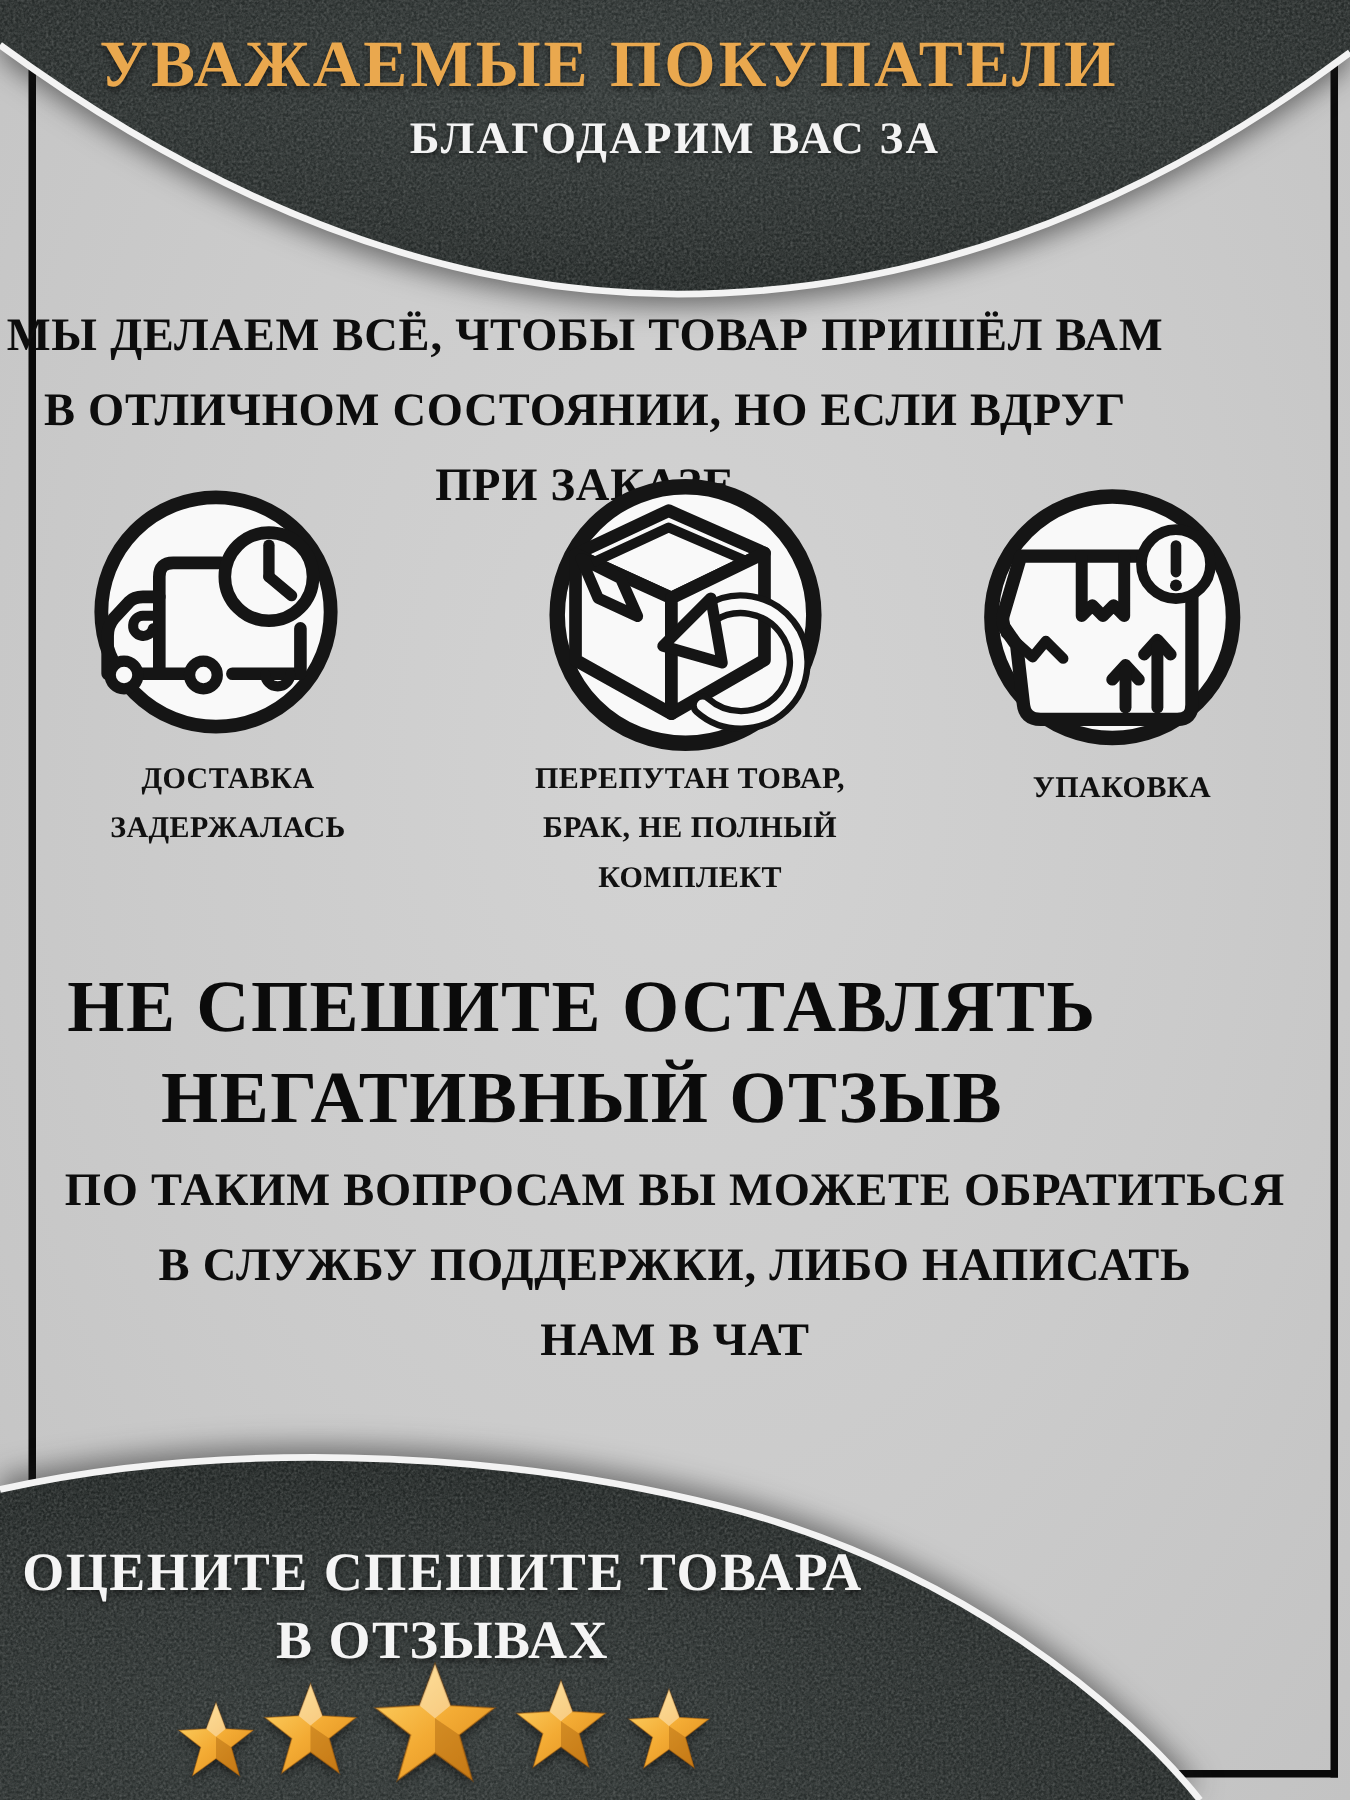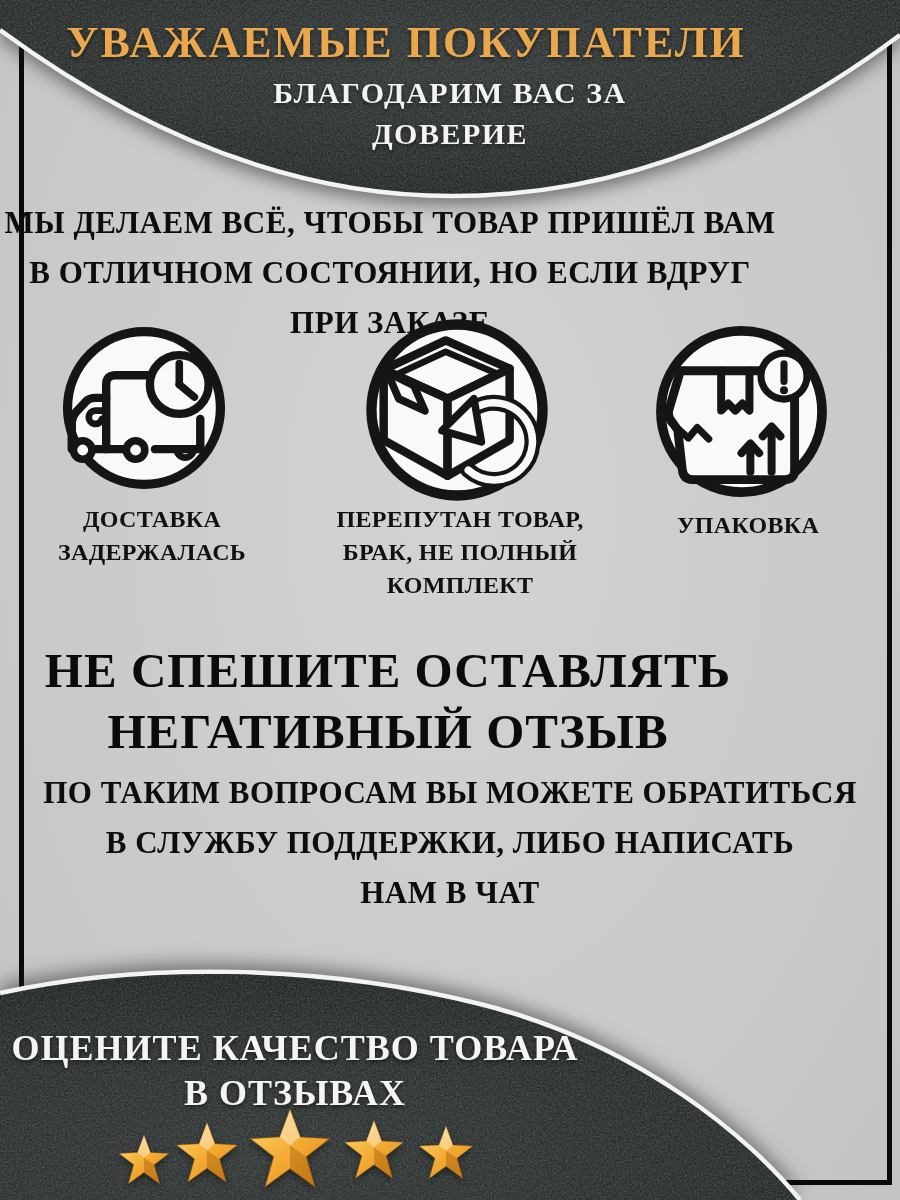--- a/index.html
+++ b/index.html
@@ -15,21 +15,21 @@
   .line{white-space:nowrap;}
   
   #title{left:0;width:812px;top:18px;font-size:44px;line-height:50px;letter-spacing:2px;
          color:#eaa84e;text-shadow:0 2px 4px rgba(0,0,0,.55);}
   #subtitle{left:0;width:900px;top:72px;font-size:30px;line-height:41px;letter-spacing:1.5px;
          color:#f3f3f3;text-shadow:0 2px 4px rgba(0,0,0,.5);}
   
   #intro{left:0;width:780px;top:198px;font-size:31px;line-height:50px;letter-spacing:.5px;color:#0d0d0d;}
   #warning{left:0;width:776px;top:640px;font-size:49px;line-height:61px;letter-spacing:1px;color:#0b0b0b;}
   #support{left:0;width:900px;top:768px;font-size:31px;line-height:50px;letter-spacing:.5px;color:#0d0d0d;}
-  .caption{font-size:24px;line-height:33px;letter-spacing:.3px;color:#111;}
+  .caption{font-size:20px;line-height:33px;letter-spacing:.3px;color:#111;}
   #cap-1{left:27px;width:250px;top:503px;}
   #cap-2{left:325px;width:270px;top:503px;}
   #cap-3{left:623px;width:250px;top:509px;}
   
   #footer-text{left:5px;width:580px;top:1026px;font-size:36px;line-height:45px;letter-spacing:1px;
          color:#f4f4f4;text-shadow:0 2px 4px rgba(0,0,0,.6);}
   .star{position:absolute;filter:drop-shadow(0 3px 3px rgba(0,0,0,.45));}
   #star-1{left:117px;top:1133px;width:54px;height:54px;}
   #star-2{left:174px;top:1120px;width:66px;height:66px;}
   #star-3{left:247px;top:1106px;width:86px;height:86px;}
@@ -87,21 +87,20 @@
     <g style="filter:drop-shadow(0px -8px 9px rgba(25,25,25,0.5))">
       <path d="M0,993 C140,962 320,964 480,1004 C640,1044 752,1140 800,1200 L0,1200 Z" fill="url(#gFoot)"></path>
     </g>
     <rect x="0" y="940" width="900" height="260" clip-path="url(#clipFoot)" filter="url(#grain)" opacity="0.33"></rect>
     <path d="M0,993 C140,962 320,964 480,1004 C640,1044 752,1140 800,1200" fill="none" stroke="#f3f3f3" stroke-width="4.5"></path>
   </svg>
 
   <div class="txt" id="title">УВАЖАЕМЫЕ ПОКУПАТЕЛИ</div>
   <div class="txt" id="subtitle">
     <div class="line">БЛАГОДАРИМ ВАС ЗА</div>
-    <div class="line">ДОВЕРИЕ</div>
   </div>
 
   <div class="txt" id="intro">
     <div class="line">МЫ ДЕЛАЕМ ВСЁ, ЧТОБЫ ТОВАР ПРИШЁЛ ВАМ</div>
     <div class="line">В ОТЛИЧНОМ СОСТОЯНИИ, НО ЕСЛИ ВДРУГ</div>
     <div class="line">ПРИ ЗАКАЗЕ</div>
   </div>
 
   <svg class="icon-circle" style="left:60px;top:324px" width="168" height="168" viewBox="0 0 200 200">
     <circle cx="100" cy="100" r="91" fill="#f9f9f9" stroke="#151515" stroke-width="11"></circle>
@@ -170,21 +169,21 @@
     <div class="line">НЕГАТИВНЫЙ ОТЗЫВ</div>
   </div>
 
   <div class="txt" id="support">
     <div class="line">ПО ТАКИМ ВОПРОСАМ ВЫ МОЖЕТЕ ОБРАТИТЬСЯ</div>
     <div class="line">В СЛУЖБУ ПОДДЕРЖКИ, ЛИБО НАПИСАТЬ</div>
     <div class="line">НАМ В ЧАТ</div>
   </div>
 
   <div class="txt" id="footer-text">
-    <div class="line">ОЦЕНИТЕ КАЧЕСТВО ТОВАРА</div>
+    <div class="line">ОЦЕНИТЕ СПЕШИТЕ ТОВАРА</div>
     <div class="line">В ОТЗЫВАХ</div>
   </div>
 
   <svg class="star" id="star-1" viewBox="0 0 100 100">
     <polygon points="50,4 62,36 96,38 69,59 79,94 50,73 21,94 31,59 4,38 38,36" fill="url(#gStar)" stroke="rgba(150,85,10,.45)" stroke-width="1.5"></polygon>
     <polygon points="50,4 62,36 50,46 38,36" fill="rgba(255,255,255,.38)"></polygon>
     <polygon points="50,46 69,59 79,94 50,73" fill="rgba(140,70,0,.32)"></polygon>
   </svg>
   <svg class="star" id="star-2" viewBox="0 0 100 100">
     <polygon points="50,4 62,36 96,38 69,59 79,94 50,73 21,94 31,59 4,38 38,36" fill="url(#gStar)" stroke="rgba(150,85,10,.45)" stroke-width="1.5"></polygon>

